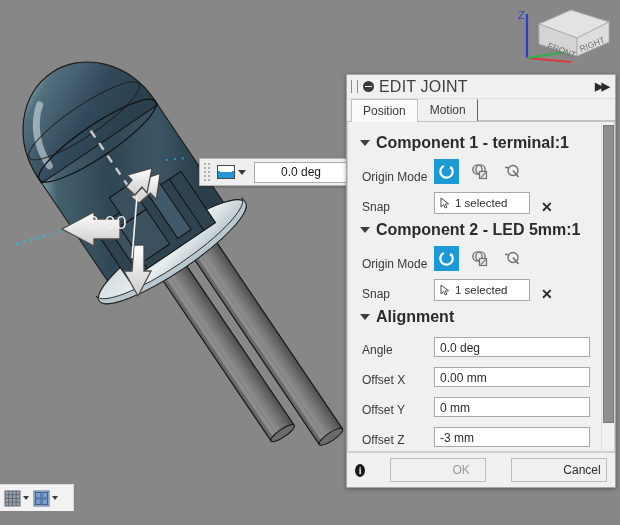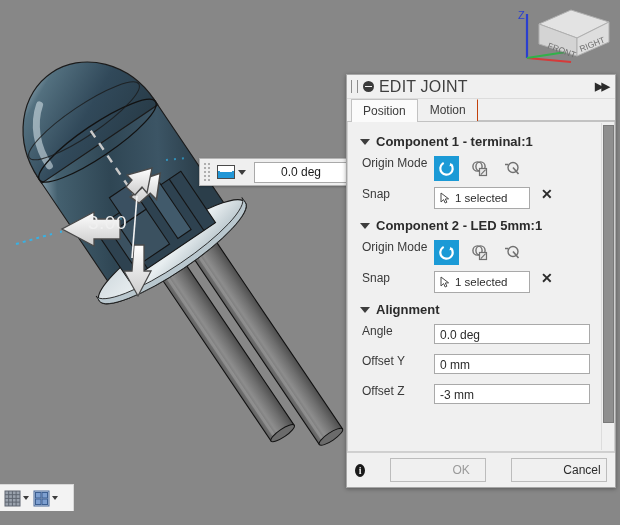--- a/index.html
+++ b/index.html
@@ -169,30 +169,30 @@
     border: 1px solid #cfcfcf;
     border-top: none;
     margin: 0;
     overflow: hidden;
   }
   .body-inner { padding: 8px 0 0 0; }
 
   .section-head {
     display: flex; align-items: center; gap: 6px;
     padding: 4px 0 4px 12px;
-    font-weight: bold; font-size: 13px; color: #2b2b2b;
+    font-weight: bold; font-size: 16px; color: #2b2b2b;
   }
   .tri {
     width: 0; height: 0;
     border-left: 5px solid transparent;
     border-right: 5px solid transparent;
     border-top: 6px solid #3d3d3d;
   }
   .row {
-    display: flex; align-items: flex-start;
+    display: flex; align-items: flex-end;
     padding: 3px 12px 3px 14px;
     min-height: 24px;
   }
   .row-label {
     width: 72px; flex: 0 0 72px;
     font-size: 12px; color: #3a3a3a;
   }
   .mode-btns { display: flex; align-items: center; gap: 8px; }
   .mode-btn {
     width: 25px; height: 25px;
@@ -545,20 +545,24 @@
         <div class="section-head">
           <span class="tri"></span>
           <span>Alignment</span>
         </div>
 
         <div class="row">
           <span class="row-label">Angle</span>
           <div class="val-field">0.0 deg</div>
         </div>
         <div class="row">
+          <span class="row-label">Offset X</span>
+          <div class="val-field">0.00 mm</div>
+        </div>
+        <div class="row">
           <span class="row-label">Offset Y</span>
           <div class="val-field">0 mm</div>
         </div>
         <div class="row">
           <span class="row-label">Offset Z</span>
           <div class="val-field">-3 mm</div>
         </div>
 
       </div>
 

